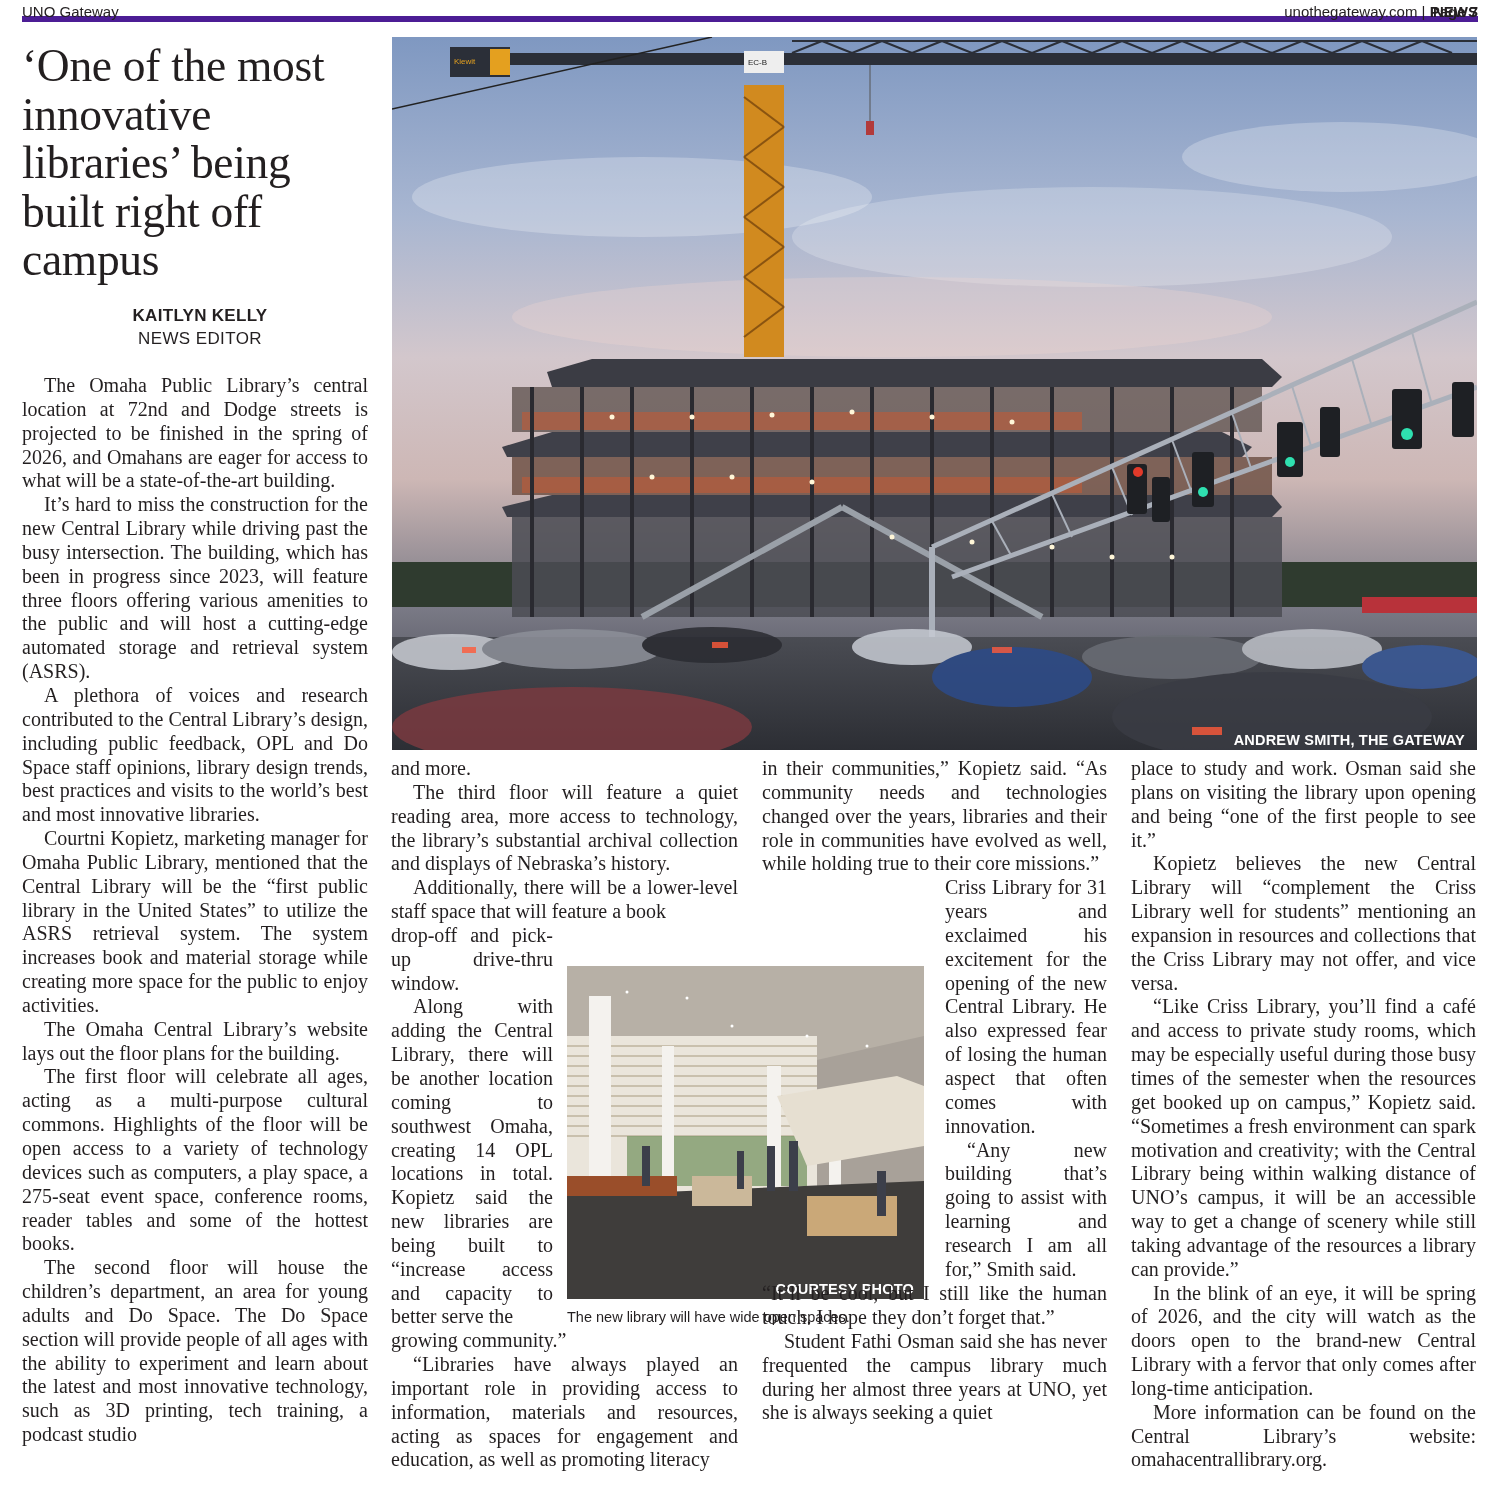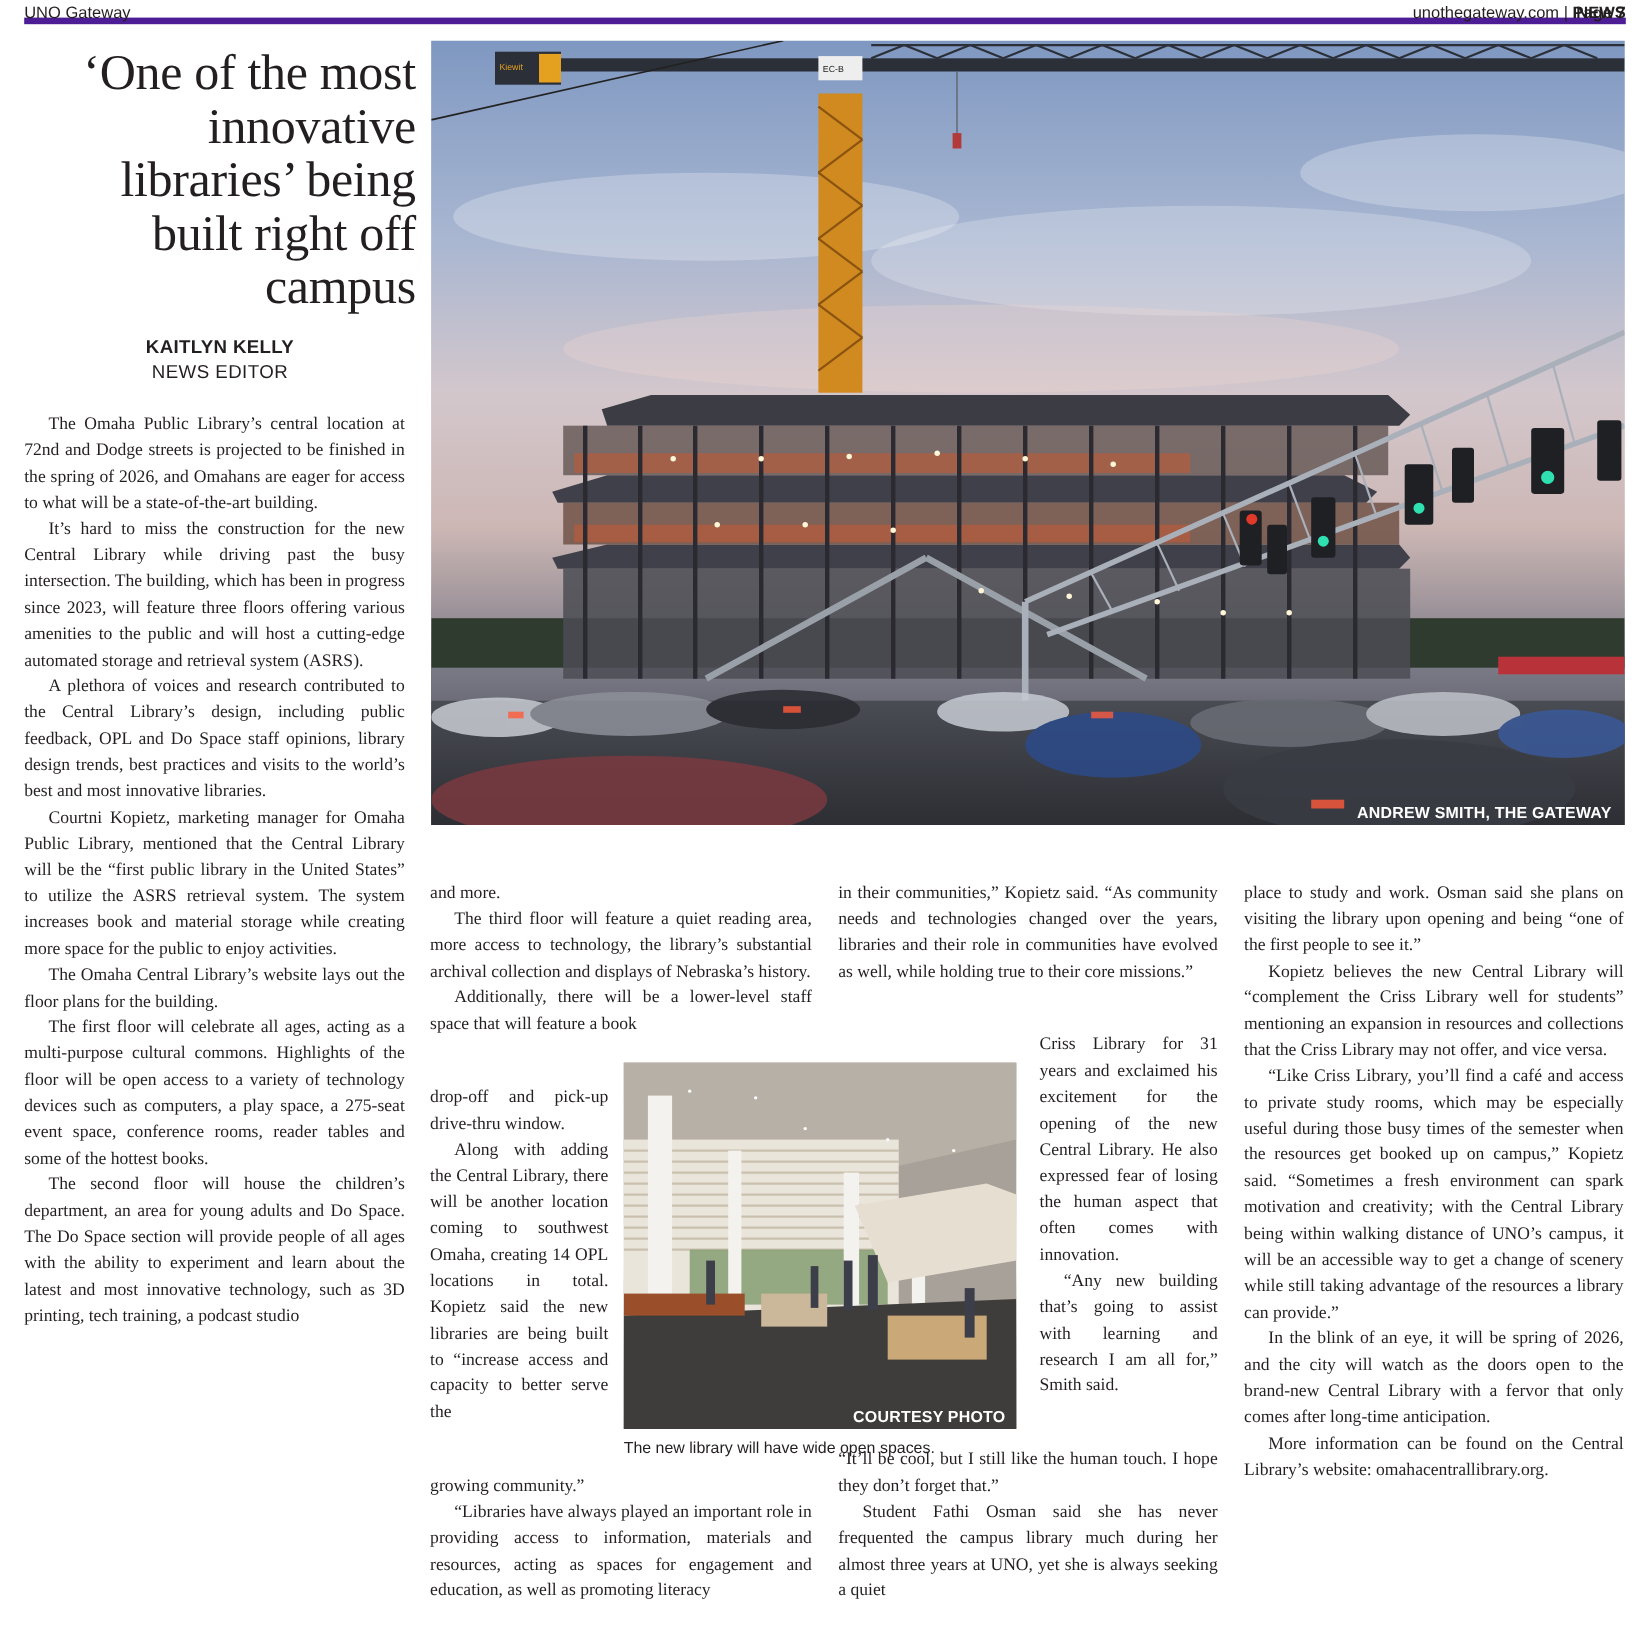--- a/index.html
+++ b/index.html
@@ -14,38 +14,38 @@
   }
   .running-head .left { position: absolute; left: 0; top: 1px; }
   .running-head .center { position: absolute; left: 0; right: 0; text-align: right; top: 1px; font-weight: bold; }
   .running-head .right { position: absolute; right: 0; top: 1px; }
   .running-head .right b { font-weight: bold; }
 
   
   .headline {
     position: absolute; left: 22px; top: 42px; width: 356px;
     font-family: "Liberation Serif", serif; font-size: 45.5px; line-height: 48.5px;
-    text-align: right; color: #231f20; letter-spacing: -0.3px;
+    text-align: left; color: #231f20; letter-spacing: -0.3px;
   }
   .byline {
     position: absolute; left: 22px; top: 305px; width: 356px; text-align: center;
     font-family: "Liberation Sans", sans-serif; color: #231f20;
   }
   .byline .name { font-size: 17px; font-weight: bold; letter-spacing: 0.3px; line-height: 22px; }
   .byline .role { font-size: 17px; letter-spacing: 0.4px; line-height: 24px; }
 
   
   .col {
     position: absolute;
-    font-family: "Liberation Serif", serif; font-size: 16px; line-height: 23.85px;
+    font-family: "Liberation Serif", serif; font-size: 20px; line-height: 23.85px;
     text-align: justify; color: #231f20;
     hyphens: manual;
   }
   .col p { text-indent: 22px; }
-  .col p.noindent { text-indent: 0; margin-top: 43px; }
+  .col p.noindent { text-indent: 0; }
   .col1 { left: 22px; top: 374px; width: 346px; }
   .col2 { left: 391px; top: 757px; width: 347px; }
   .col3 { left: 762px; top: 757px; width: 345px; }
   .col4 { left: 1131px; top: 757px; width: 345px; }
   .col2 .narrow { width: 162px; }
   .col3 .wrap-spacer { float: left; width: 183px; height: 406px; }
 
   
   .main-photo {
     position: absolute; left: 392px; top: 37px; width: 1085px; height: 713px; overflow: hidden;

